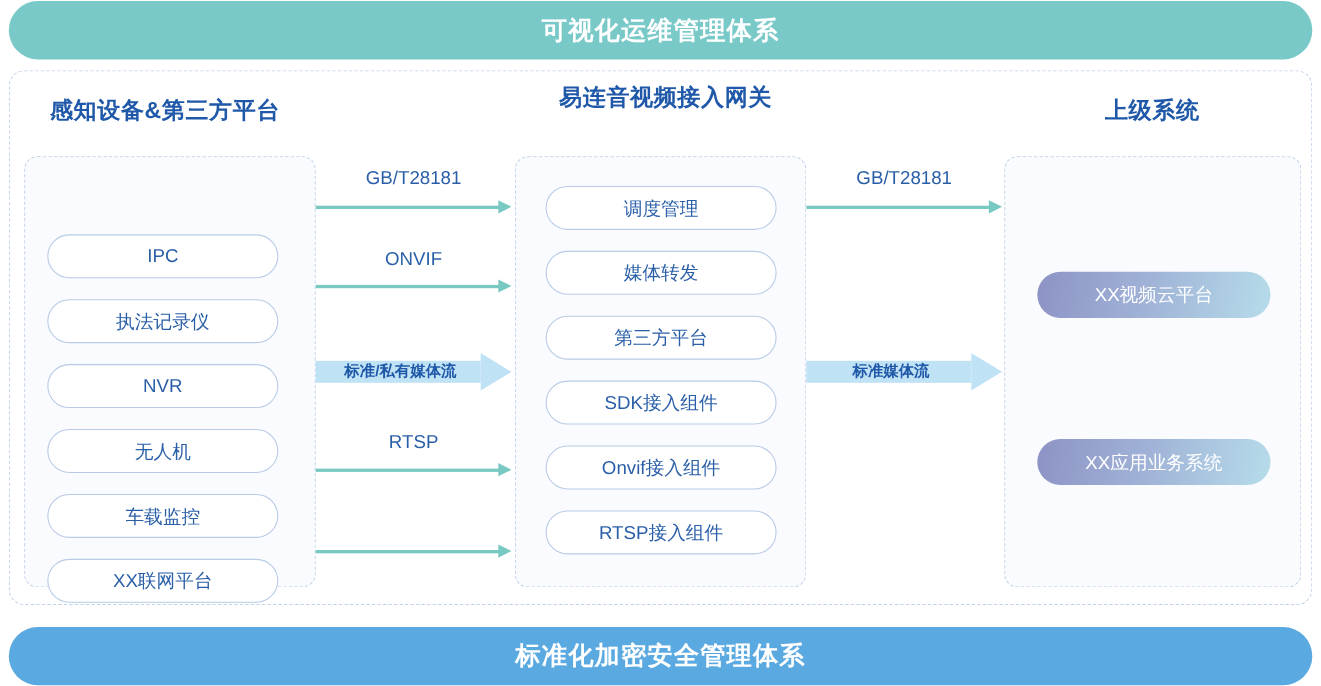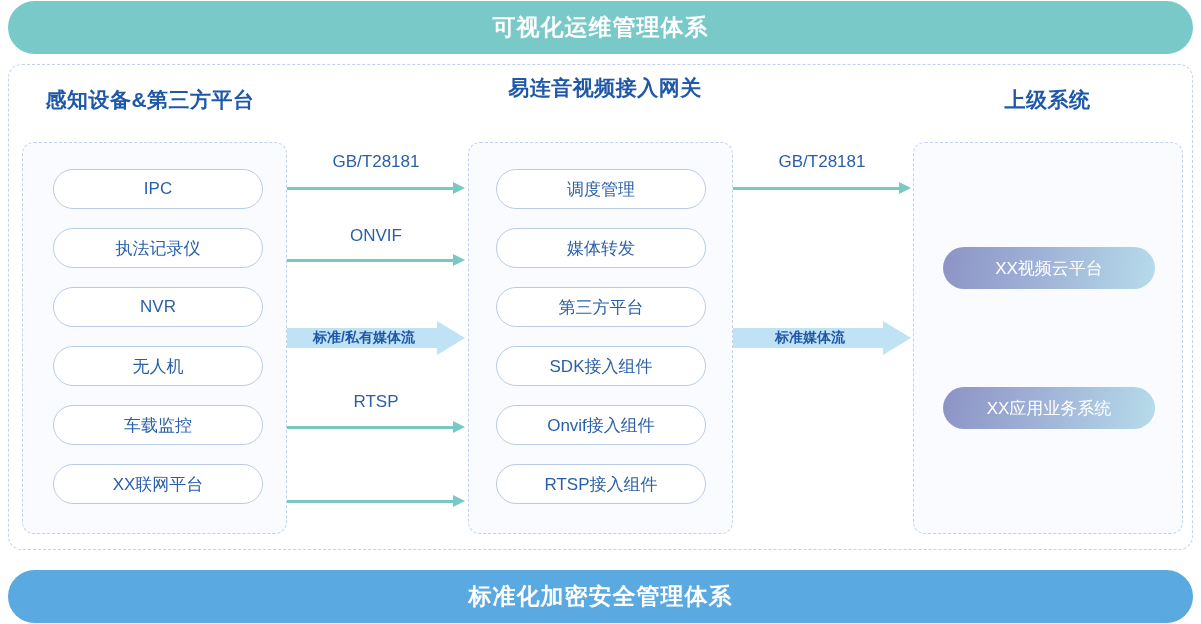--- a/index.html
+++ b/index.html
@@ -78,21 +78,21 @@
     border: 1.5px solid #b9cbe6;
     border-radius: 22px;
     background: #ffffff;
     display: flex;
     align-items: center;
     justify-content: center;
     font-size: 17px;
     color: #2a5fa8;
     white-space: nowrap;
   }
-  .panel.p1 .pill { left: 30px; width: 210px; }
+  .panel.p1 .pill { left: 20px; width: 210px; margin-top: 44px; }
   .panel.p2 .pill { left: 27px; width: 210px; }
 
   .pill.r0 { top: 26px; }
   .pill.r1 { top: 85px; }
   .pill.r2 { top: 144px; }
   .pill.r3 { top: 203px; }
   .pill.r4 { top: 262px; }
   .pill.r5 { top: 321px; }
 
   .grad-pill {
@@ -103,21 +103,21 @@
     border-radius: 22px;
     background: linear-gradient(100deg, #8d93c5 0%, #9fb1d6 45%, #b6dcea 100%);
     display: flex;
     align-items: center;
     justify-content: center;
     font-size: 17px;
     color: #ffffff;
     white-space: nowrap;
   }
   .grad-pill.g0 { top: 104px; }
-  .grad-pill.g1 { top: 244px; }
+  .grad-pill.g1 { top: 256px; }
 
   
   .tarrow {
     position: absolute;
     height: 16px;
   }
   .tarrow .shaft {
     position: absolute;
     left: 0;
     top: 7px;

